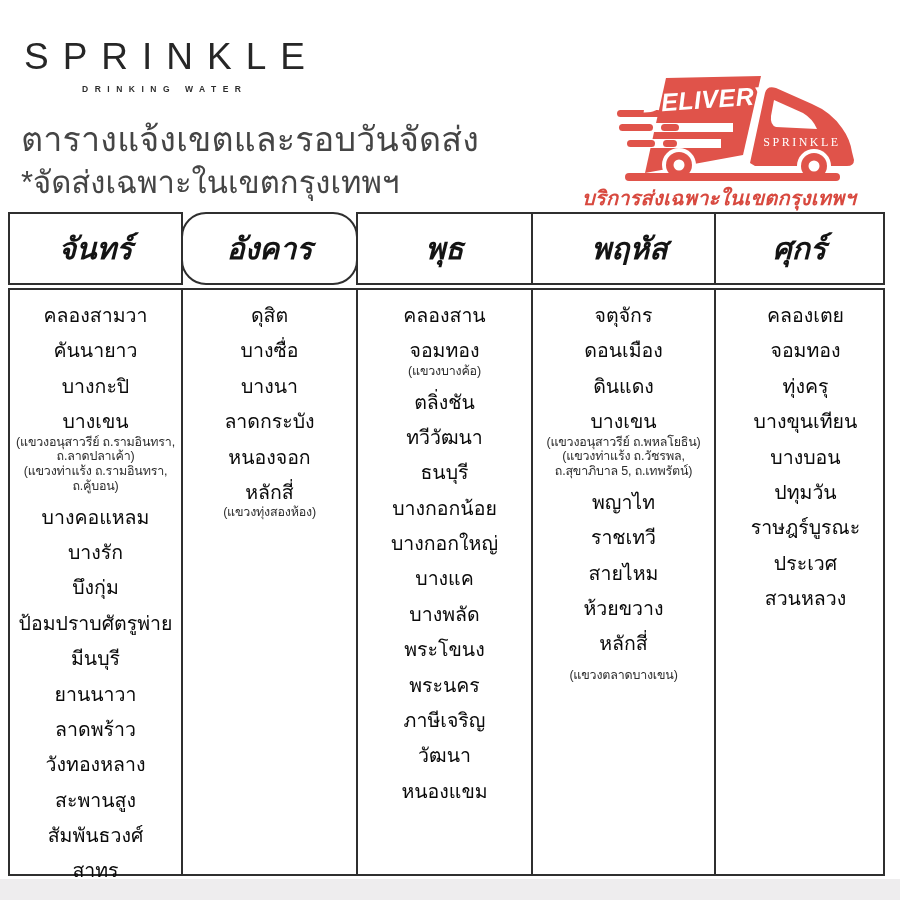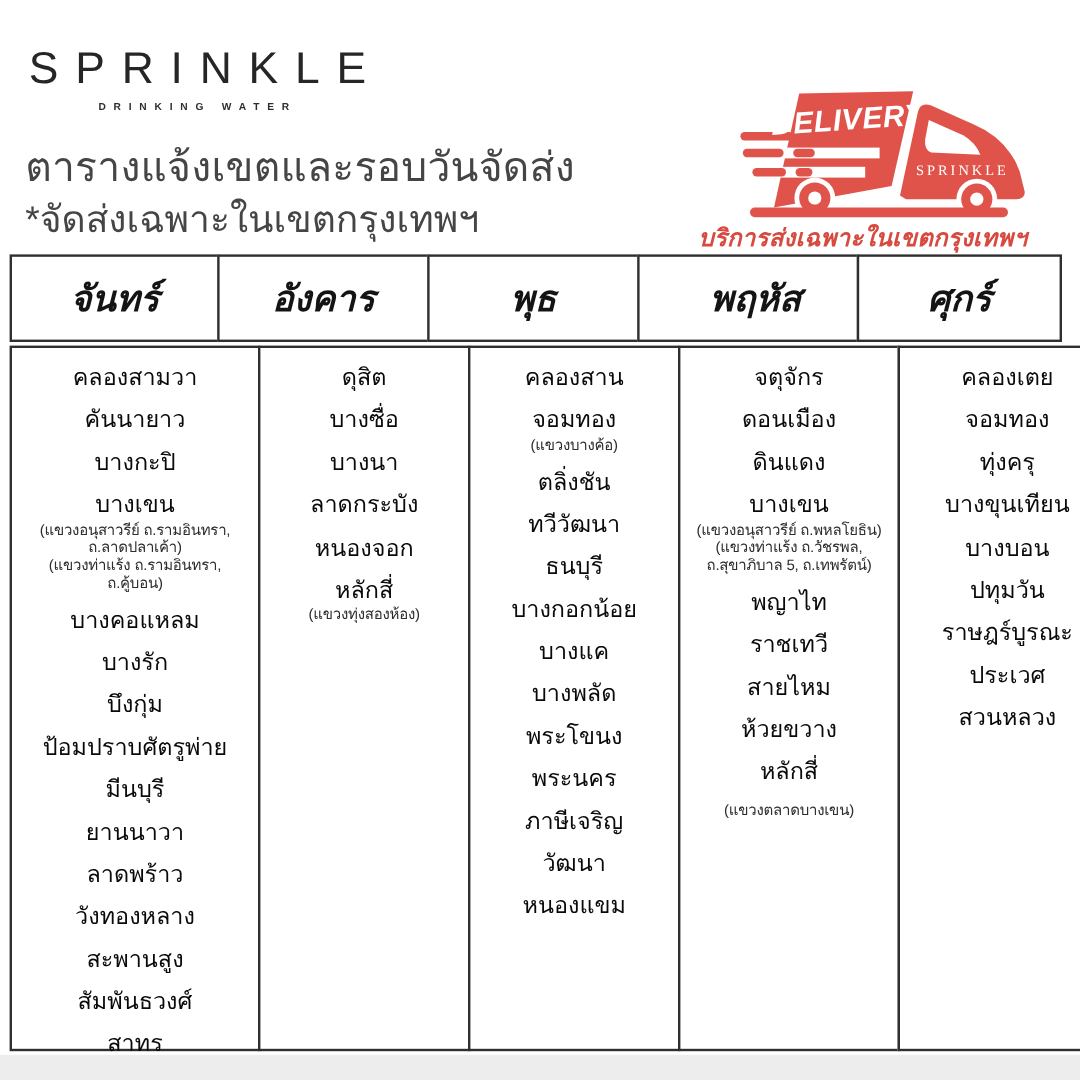--- a/index.html
+++ b/index.html
@@ -113,27 +113,27 @@
     <circle cx="199" cy="106" r="5.5" fill="#ffffff"></circle>
 
     <rect x="10" y="113" width="215" height="8" rx="4" fill="#e0534a"></rect>
   </svg>
 </div>
 <div class="truck-caption">บริการส่งเฉพาะในเขตกรุงเทพฯ</div>
 
 <div class="sched-table">
   <div class="header-row">
       <div class="day-cell" style="width: 175px;">จันทร์</div>
-      <div class="day-cell" style="width: 177px;">อังคาร</div>
+      <div class="day-cell" style="width: 177px; border-radius: 25px;">อังคาร</div>
       <div class="day-cell" style="width: 177px;">พุธ</div>
       <div class="day-cell" style="width: 185px; padding-left: 12px;">พฤหัส</div>
       <div class="day-cell" style="width: 171px;">ศุกร์</div>
     </div>
   <div class="body-row">
-      <div class="body-cell" style="width: 209px;">
+      <div class="body-cell" style="width: 175px;">
         <div class="district">
           <div class="district-name">คลองสามวา</div>
         </div>
         <div class="district">
           <div class="district-name">คันนายาว</div>
         </div>
         <div class="district">
           <div class="district-name">บางกะปิ</div>
         </div>
         <div class="district">
@@ -212,20 +212,23 @@
         <div class="district">
           <div class="district-name">ทวีวัฒนา</div>
         </div>
         <div class="district">
           <div class="district-name">ธนบุรี</div>
         </div>
         <div class="district">
           <div class="district-name">บางกอกน้อย</div>
         </div>
         <div class="district">
+          <div class="district-name">บางกอกใหญ่</div>
+        </div>
+        <div class="district">
           <div class="district-name">บางแค</div>
         </div>
         <div class="district">
           <div class="district-name">บางพลัด</div>
         </div>
         <div class="district">
           <div class="district-name">พระโขนง</div>
         </div>
         <div class="district">
           <div class="district-name">พระนคร</div>

